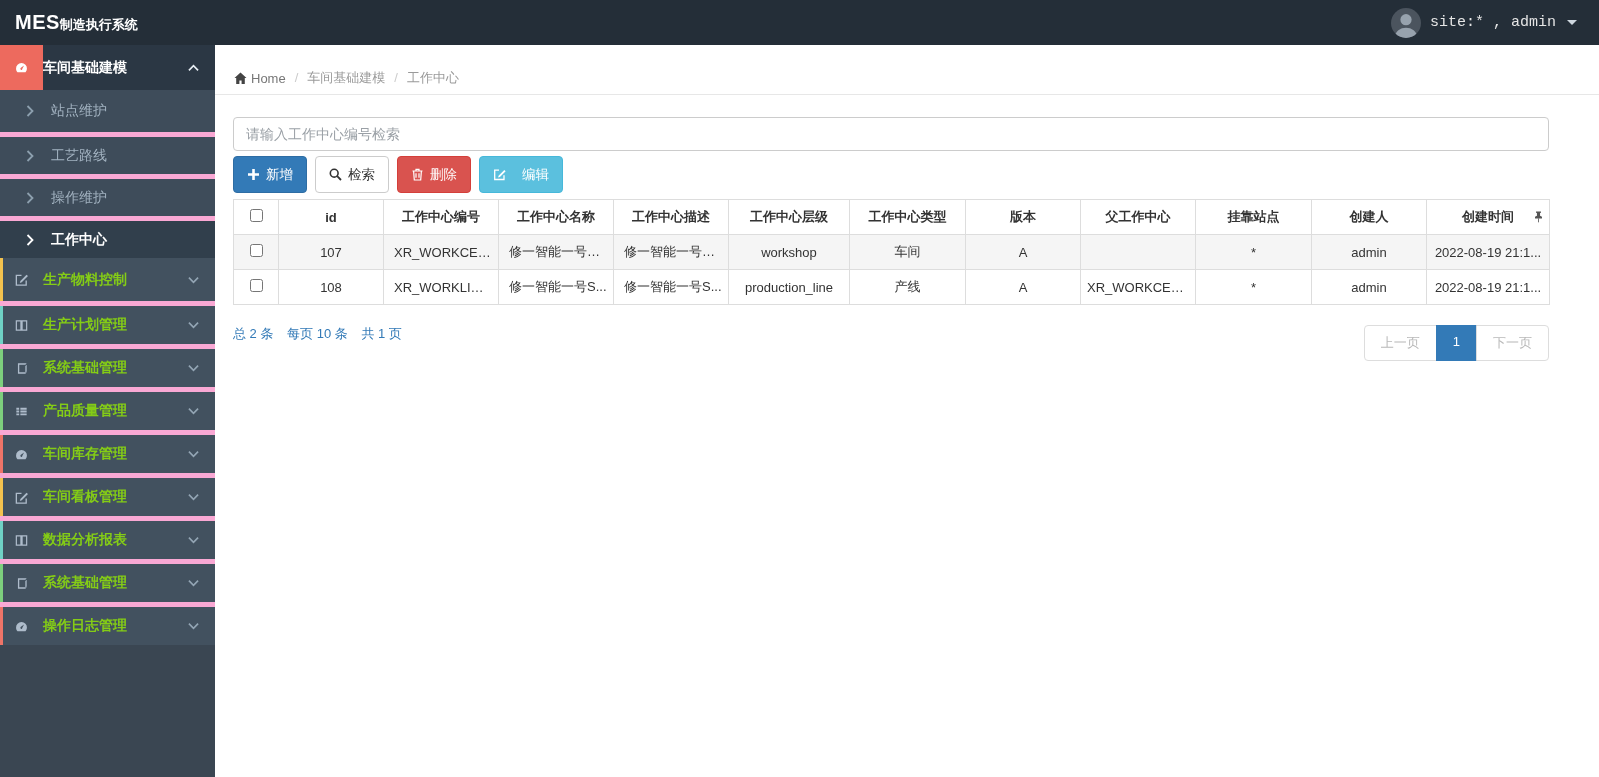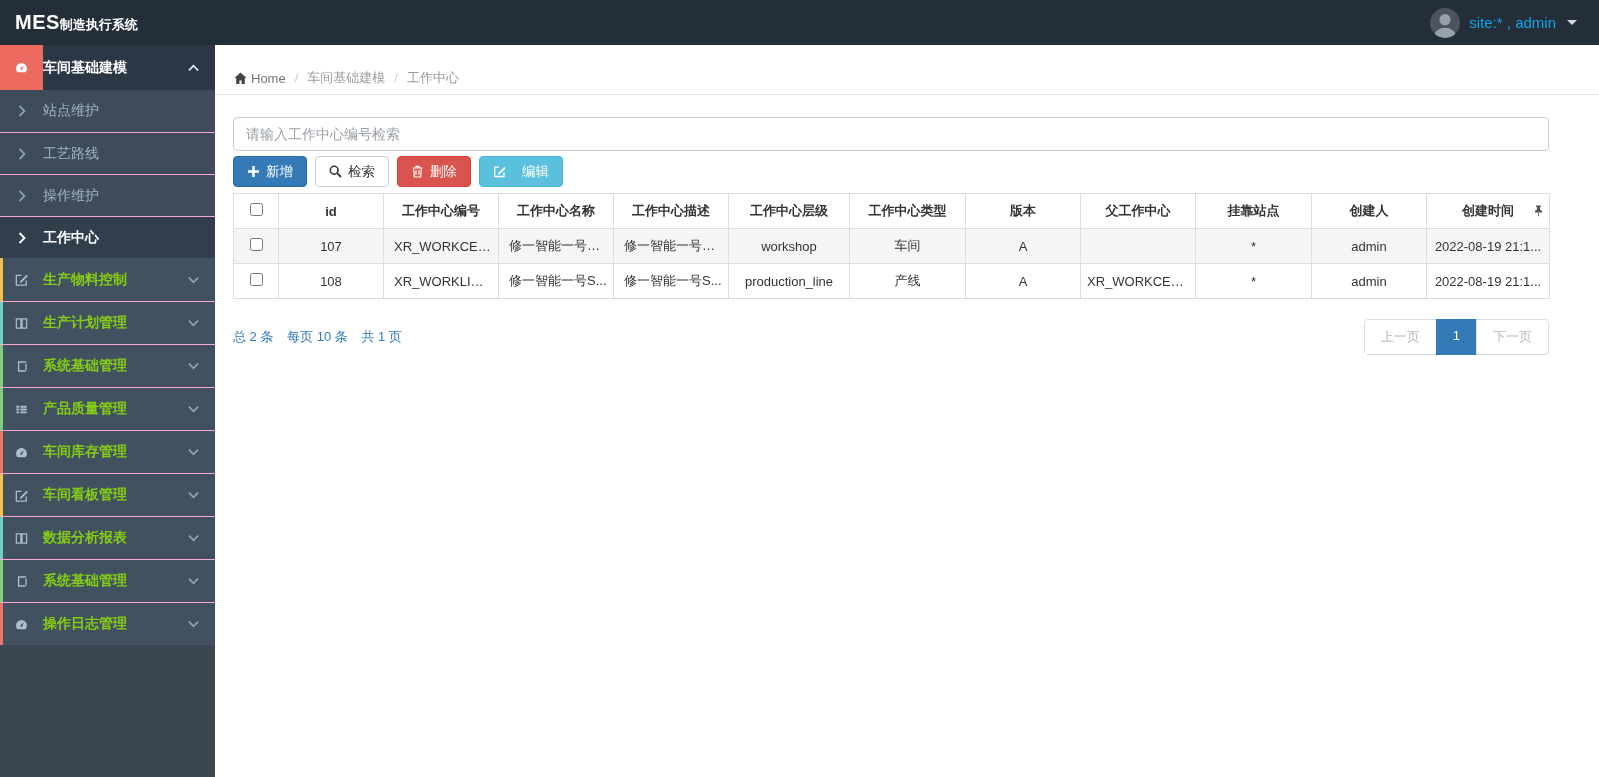--- a/index.html
+++ b/index.html
@@ -15,44 +15,44 @@
     position:absolute; top:0; left:0; width:100%; height:45px;
     background:#242e38; display:flex; align-items:center; justify-content:space-between;
     z-index:10;
   }
   .brand { width:215px; padding-left:15px; color:#fff; white-space:nowrap; cursor:pointer; }
   .brand-bold { font-size:20px; font-weight:bold; letter-spacing:.5px; }
   .brand-rest { font-size:13px; font-weight:bold; }
   .user-menu { display:flex; align-items:center; gap:9px; padding-right:22px; cursor:pointer; }
   .avatar { width:30px; height:30px; border-radius:50%; overflow:hidden; flex:0 0 auto; display:block; }
   .avatar svg { display:block; width:100%; height:100%; }
-  .user-label { color:#0ea5e9; font-size:15px; }
+  .user-label { color:#e5e5e5; font-size:15px;font-family:Liberation Mono, monospace; }
   .caret { width:0; height:0; border-left:5px solid transparent; border-right:5px solid transparent; border-top:5px solid #cfd8e0; margin-left:2px; }
 
   
   .sidebar {
     position:absolute; top:45px; left:0; width:215px; height:732px;
     background:#3a4652; overflow:hidden;
   }
   .side-item { display:flex; align-items:center; height:43px; background:#42515f;
-    border-top:1px solid #f9a8d4; cursor:pointer; position:relative; }
+    border-top:5px solid #f9a8d4; cursor:pointer; position:relative; }
   .side-item:first-child { border-top:none; }
   .icon-cell { width:43px; height:100%; display:flex; align-items:center; justify-content:center;
     color:#aebccb; flex:0 0 auto; }
   .icon-cell svg { width:15px; height:15px; }
   .side-label { flex:1; font-size:14px; color:#84cc16; font-weight:bold; }
   .chev { color:#93a5b4; margin-right:16px; display:flex; align-items:center; }
   .chev svg { width:11px; height:8px; }
 
   .side-item.group-parent { height:45px; background:#2b3744; border-top:none; }
   .side-item.group-parent .icon-cell { background:#ed6a5e; color:#fff; }
   .side-item.group-parent .side-label { color:#fff; }
   .side-item.group-parent .chev { color:#e8eef4; }
 
-  .side-item.sub { height:42px; background:#3e4c5a; }
+  .side-item.sub { height:42px; background:#3e4c5a;padding-left:8px; }
   .side-item.sub .side-label { font-weight:normal; color:#a3b3c1; }
   .side-item.sub .icon-cell { color:#8da0af; }
   .side-item.sub .icon-cell svg { width:8px; height:12px; }
   .side-item.sub.active { background:#313f4c; }
   .side-item.sub.active .side-label { color:#ffffff; font-weight:bold; }
   .side-item.sub.active .icon-cell { color:#ffffff; }
 
   
   .main { position:absolute; top:62px; left:215px; width:1384px; height:732px; background:#fff; }
   .breadcrumb {
@@ -68,21 +68,21 @@
 
   .search-input {
     width:100%; height:34px; border:1px solid #ccc; border-radius:4px;
     padding:6px 12px; font-size:14px; color:#333; outline:none;
     font-family:"Liberation Sans","DejaVu Sans",sans-serif;
   }
   .search-input::placeholder { color:#9aa0a6; }
 
   .btn-row { display:flex; gap:8px; margin-top:5px; }
   .btn {
-    display:inline-flex; align-items:center; gap:6px; height:31px;
+    display:inline-flex; align-items:center; gap:6px; height:37px;
     padding:0 13px; font-size:13.5px; border-radius:4px; cursor:pointer;
     border:1px solid transparent; font-family:inherit;
   }
   .btn svg { width:13px; height:13px; }
   .btn-primary { background:#337ab7; border-color:#2e6da4; color:#fff; }
   .btn-default { background:#fff; border-color:#ccc; color:#333; }
   .btn-danger  { background:#d9534f; border-color:#d43f3a; color:#fff; }
   .btn-info    { background:#5bc0de; border-color:#46b8da; color:#fff;gap:16px; }
 
   table.grid { margin-top:6px; width:100%; border-collapse:collapse; table-layout:fixed; font-size:13px; }
@@ -90,21 +90,21 @@
     border:1px solid #ddd; padding:8px 6px; text-align:center;
     white-space:nowrap; overflow:hidden; text-overflow:ellipsis;
   }
   table.grid th { font-weight:bold; color:#333; position:relative; background:#fff; }
   table.grid tr.striped td { background:#f5f5f5; }
   table.grid td.al { text-align:left; padding-left:10px; }
   .pin { position:absolute; right:5px; top:50%; transform:translateY(-50%); color:#555; cursor:pointer; }
   .pin svg { width:11px; height:13px; display:block; }
   input[type="checkbox"] { width:13px; height:13px; cursor:pointer; }
 
-  .pager-row { display:flex; align-items:center; justify-content:space-between; margin-top:20px; }
+  .pager-row { display:flex; justify-content:space-between; margin-top:20px; }
   .pager-info { font-size:13px; color:#337ab7; }
   .pager-info span { margin-right:10px; }
   .pagination { display:inline-flex; }
   .page-btn {
     display:inline-block; padding:8px 16px; font-size:13px; color:#b9b9b9;
     background:#fff; border:1px solid #ddd; margin-left:-1px; cursor:pointer;
     text-decoration:none;
   }
   .page-btn.prev { border-radius:4px 0 0 4px; margin-left:17px; }
   .page-btn.next { border-radius:0 4px 4px 0; }

